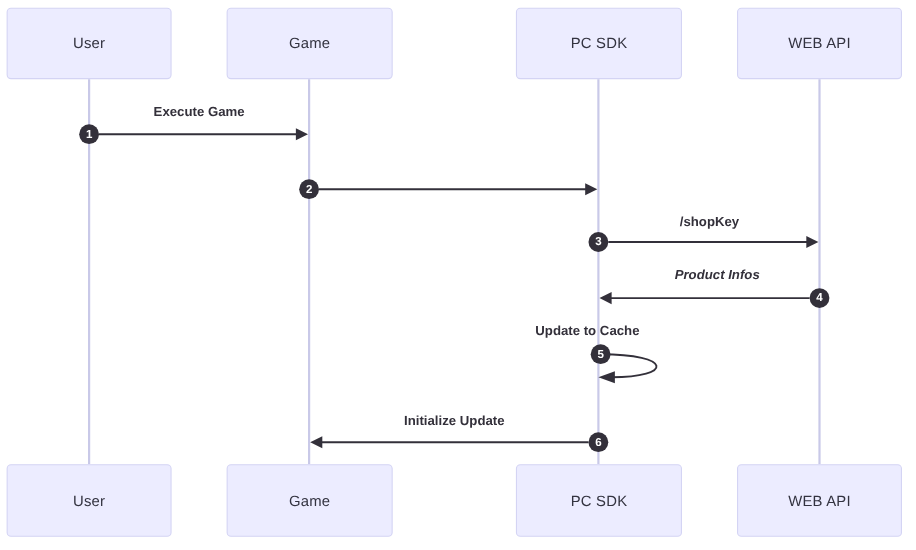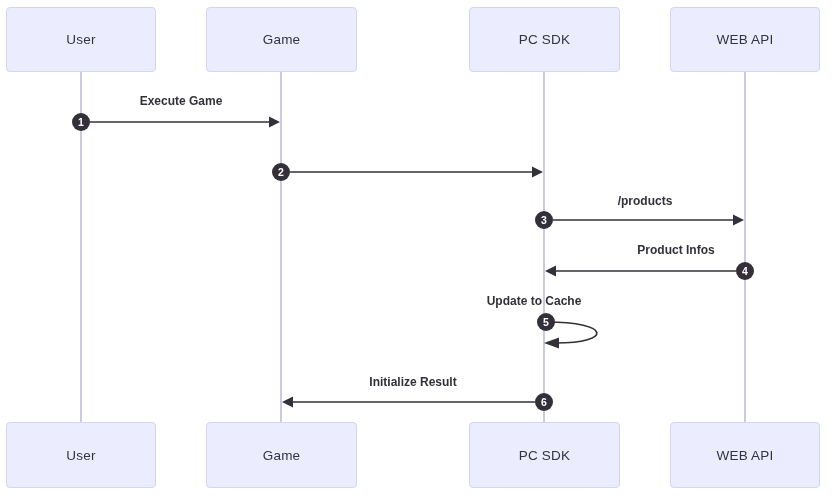--- a/index.html
+++ b/index.html
@@ -141,24 +141,24 @@
         <path d="M 546 322 C 612 322, 612 343, 556 343" class="arrow-line"></path>
         <polygon points="544,343 559,337.5 559,348.5" class="arrow-head"></polygon>
       </g>
       <g>
         <line x1="535" y1="402" x2="292" y2="402" class="arrow-line"></line>
         <polygon points="282,402 293,396.5 293,407.5" class="arrow-head"></polygon>
       </g>
     </svg>
 
   <div class="msg-label" style="left:181px; top:94px;">Execute Game</div>
-  <div class="msg-label" style="left:645px; top:194px;">/products</div>
-  <div class="msg-label" style="left:676px; top:243px;">Product Infos</div>
+  <div class="msg-label" style="left:645px; top:194px;">/shopKey</div>
+  <div class="msg-label" style="left:652px; top:243px;font-style:italic;">Product Infos</div>
   <div class="msg-label" style="left:534px; top:294px;">Update to Cache</div>
-  <div class="msg-label" style="left:413px; top:375px;">Initialize Result</div>
+  <div class="msg-label" style="left:413px; top:375px;">Initialize Update</div>
 
   <div class="marker" style="left:81px; top:122px;">1</div>
   <div class="marker" style="left:281px; top:172px;">2</div>
   <div class="marker" style="left:544px; top:220px;">3</div>
   <div class="marker" style="left:745px; top:271px;">4</div>
   <div class="marker" style="left:546px; top:322px;">5</div>
   <div class="marker" style="left:544px; top:402px;">6</div>
 
 </div>
 

